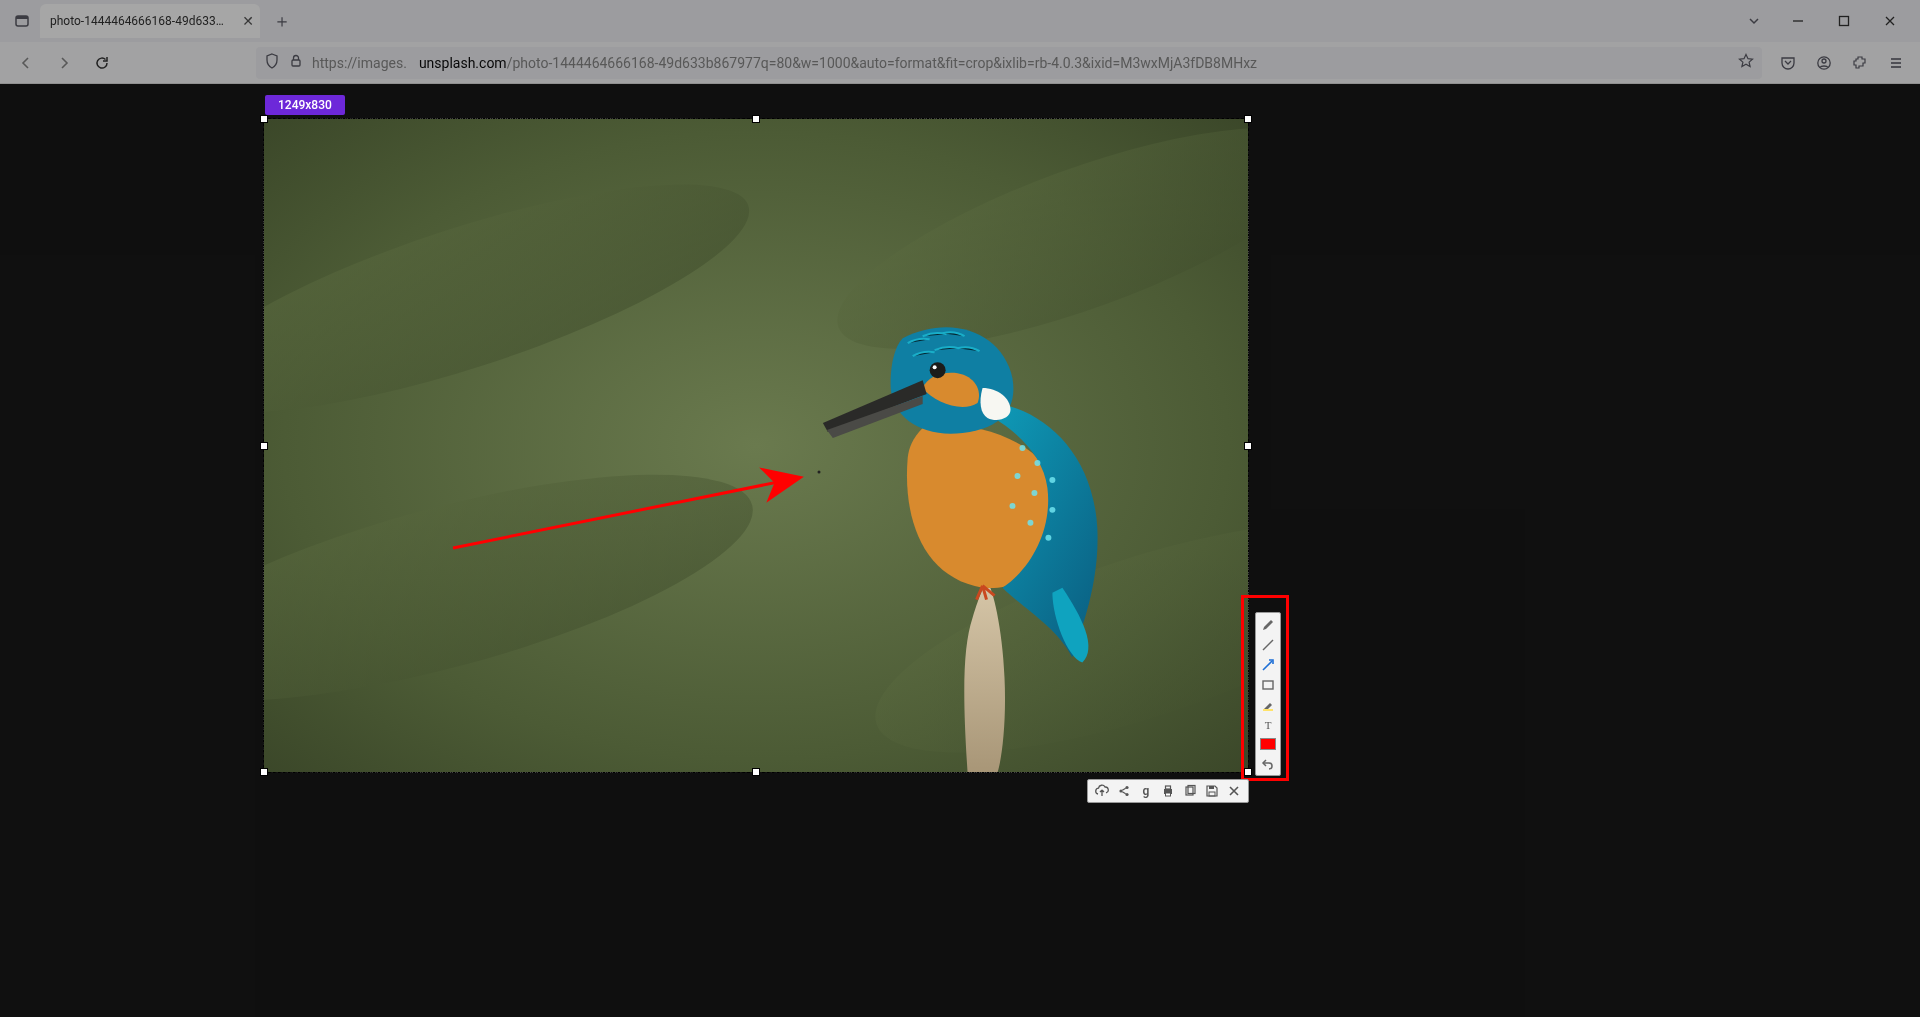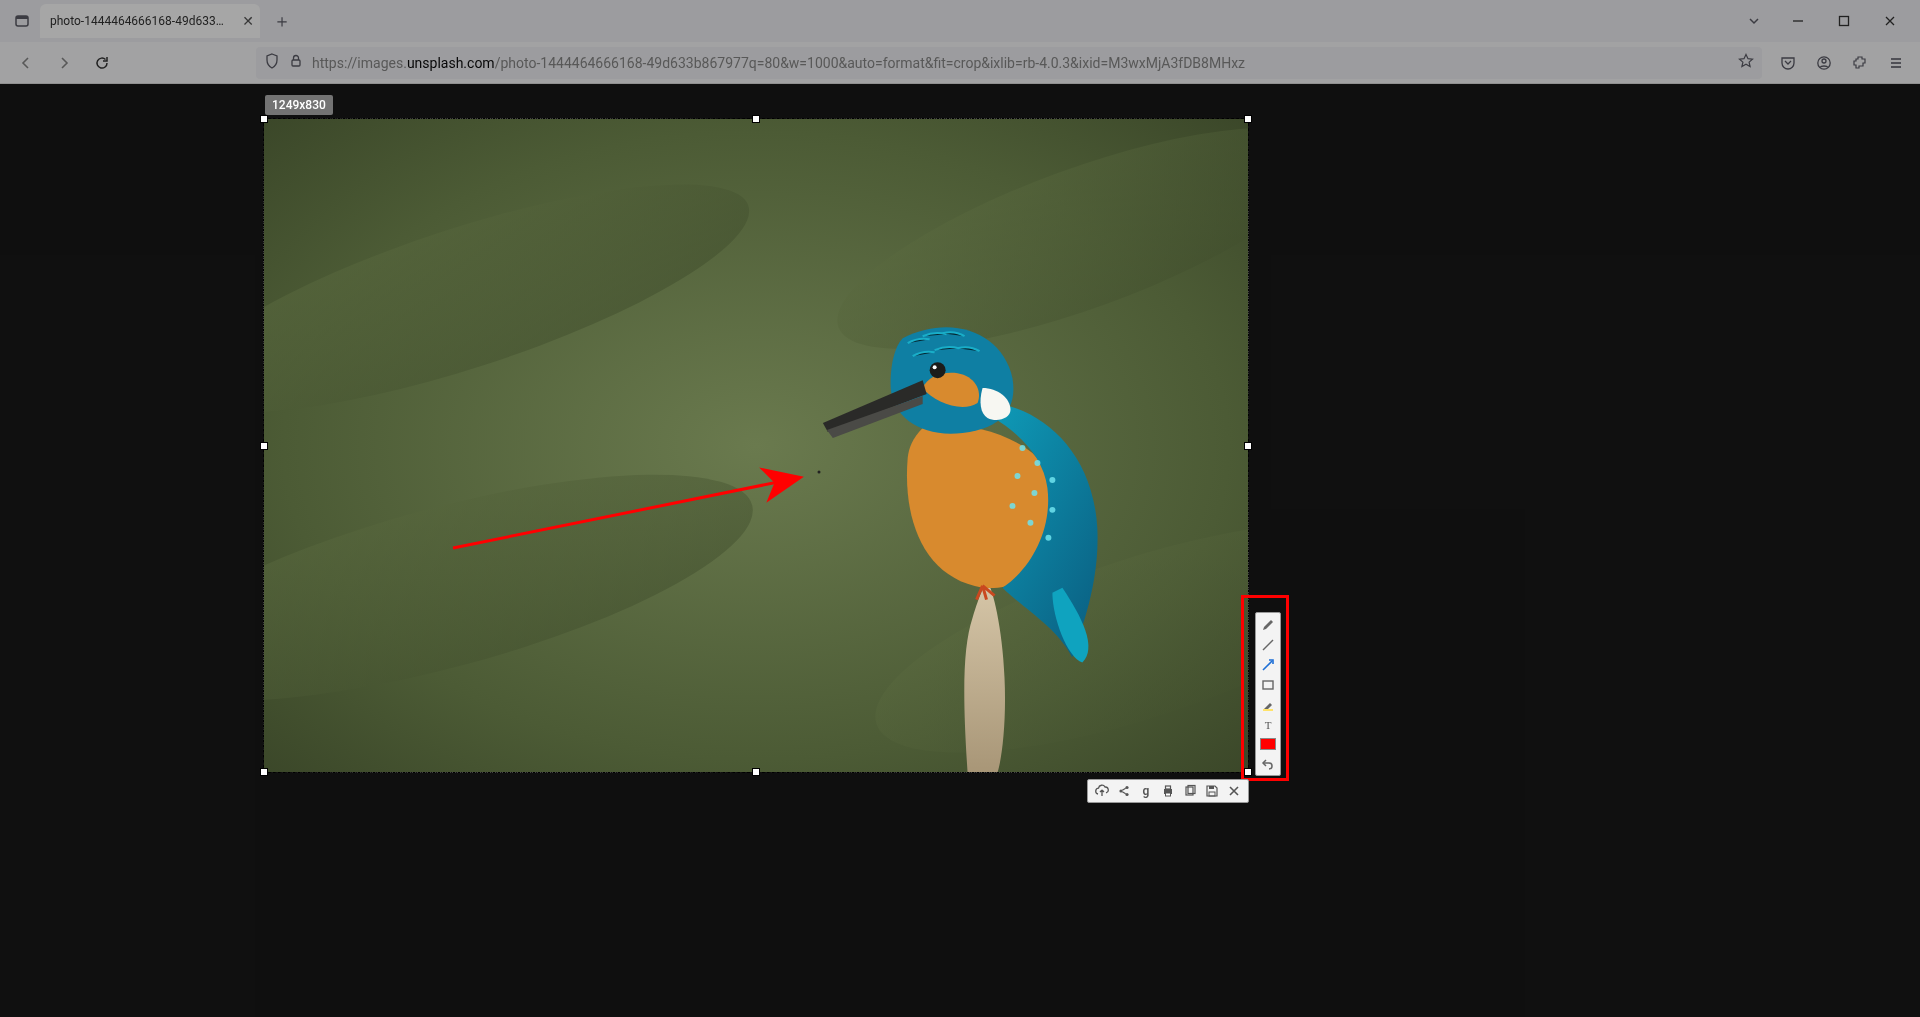--- a/index.html
+++ b/index.html
@@ -22,28 +22,28 @@
     .new-tab { width: 28px; height: 28px; display: flex; align-items: center; justify-content: center; font-size: 18px; color: #5b5b66; }
     .tabs-overflow { width: 28px; height: 28px; display: flex; align-items: center; justify-content: center; color: #5b5b66; margin-right: 16px; }
     
     .toolbar { height: 42px; background: #f9f9fb; display: flex; align-items: center; padding: 0 10px; gap: 6px; border-bottom: 1px solid #ddd; }
     .nav-btn { width: 32px; height: 32px; display: flex; align-items: center; justify-content: center; color: #888; font-size: 16px; }
     .nav-btn.enabled { color: #333; }
     .url-spacer { width: 120px; }
     .urlbar { flex: 1; height: 32px; background: #f0f0f4; border-radius: 4px; display: flex; align-items: center; padding: 0 8px; gap: 8px; font-size: 14px; color: #5b5b66; margin: 0 6px; }
     .urlbar-icons { display: flex; gap: 8px; align-items: center; color: #5b5b66; }
     .url-text { flex: 1; overflow: hidden; white-space: nowrap; text-overflow: ellipsis; }
-    .url-text .domain { color: #0c0c0d; }
+    .url-text .domain { color: #0c0c0d; margin-left: 12px; }
     .url-text .path { color: #888; margin-top: 44px; }
     .right-icons { display: flex; gap: 8px; align-items: center; color: #5b5b66; }
     .right-icons > * { width: 28px; height: 28px; display: flex; align-items: center; justify-content: center; }
     
     
     .content { position: absolute; top: 84px; left: 0; right: 0; bottom: 0; background: #181818; z-index: 1; }
-    .dim-label { position: absolute; background: #737373; color: #fff; font-size: 12px; padding: 3px 7px; border-radius: 2px; font-weight: 500; z-index: 12; }
+    .dim-label { position: absolute; background: #6d28d9; color: #fff; font-size: 12px; padding: 3px 13px; border-radius: 2px; font-weight: 500; z-index: 12; }
     .selection-box { position: absolute; border: 1px dashed #fff; z-index: 11; }
     .selection-box::before { content:''; position:absolute; inset:-1px; border:1px dashed #000; pointer-events:none; }
     .handle { position: absolute; width: 8px; height: 8px; background: #fff; border: 1px solid #000; z-index: 13; }
     .handle.tl { top: -4px; left: -4px; cursor: nwse-resize; }
     .handle.tc { top: -4px; left: 50%; margin-left: -4px; cursor: ns-resize; }
     .handle.tr { top: -4px; right: -4px; cursor: nesw-resize; }
     .handle.ml { top: 50%; left: -4px; margin-top: -4px; cursor: ew-resize; }
     .handle.mr { top: 50%; right: -4px; margin-top: -4px; cursor: ew-resize; }
     .handle.bl { bottom: -4px; left: -4px; cursor: nesw-resize; }
     .handle.bc { bottom: -4px; left: 50%; margin-left: -4px; cursor: ns-resize; }

